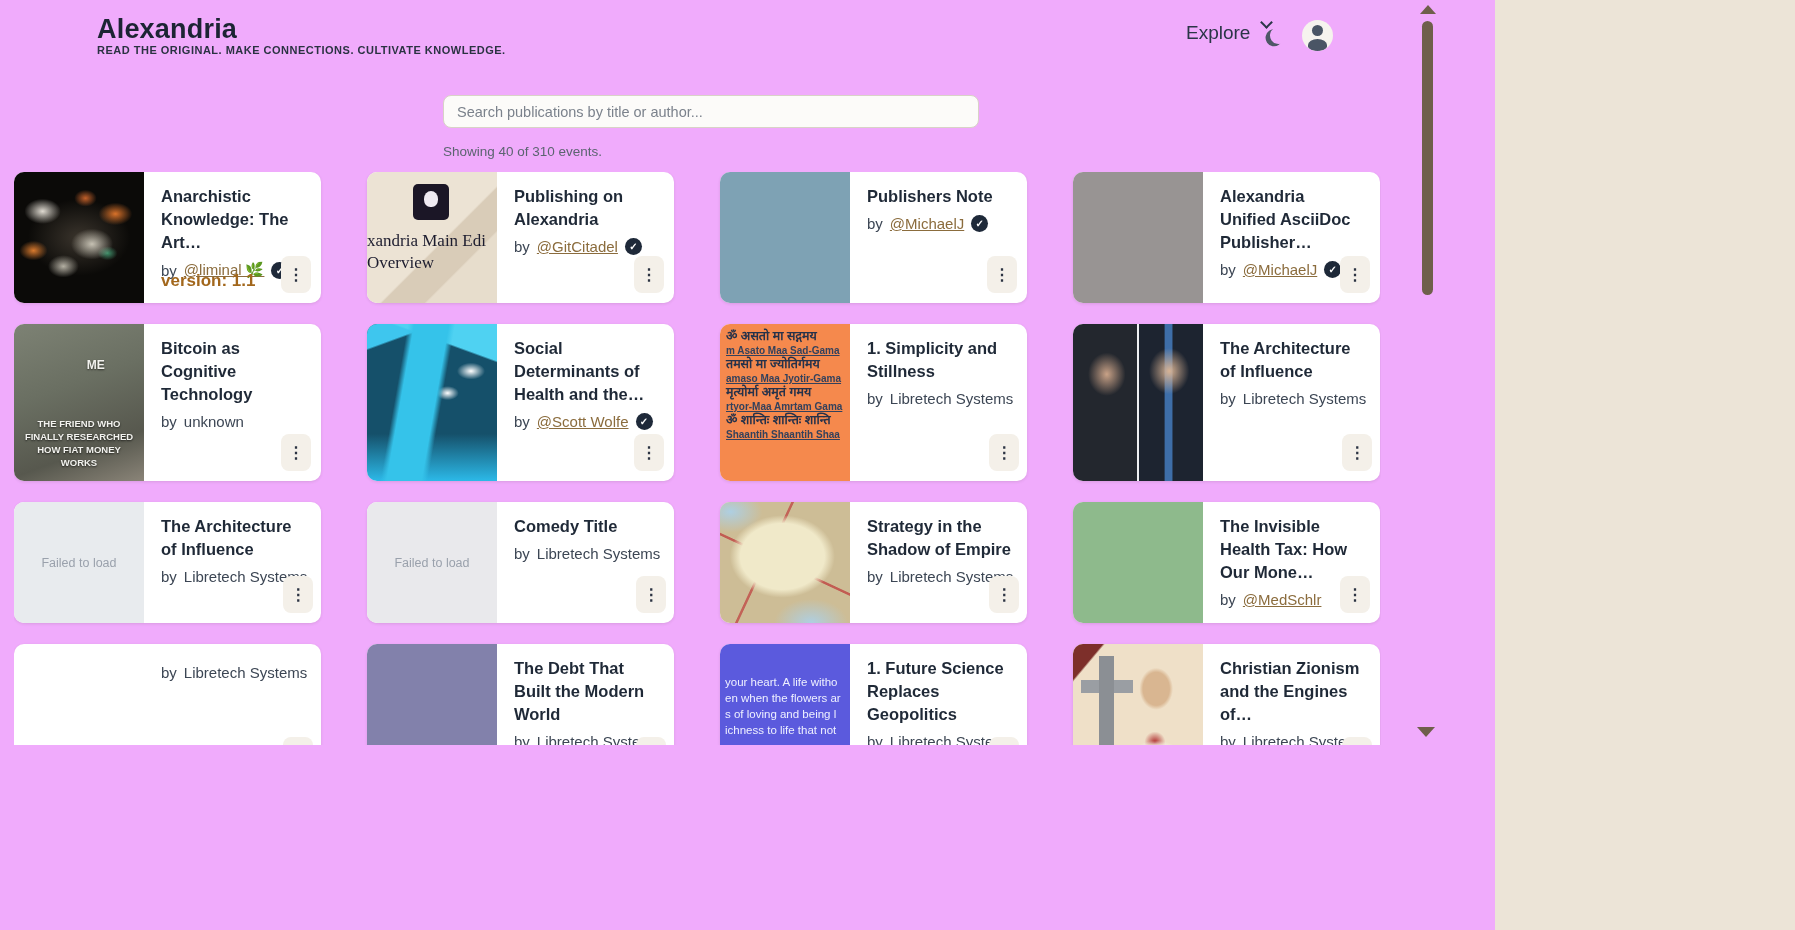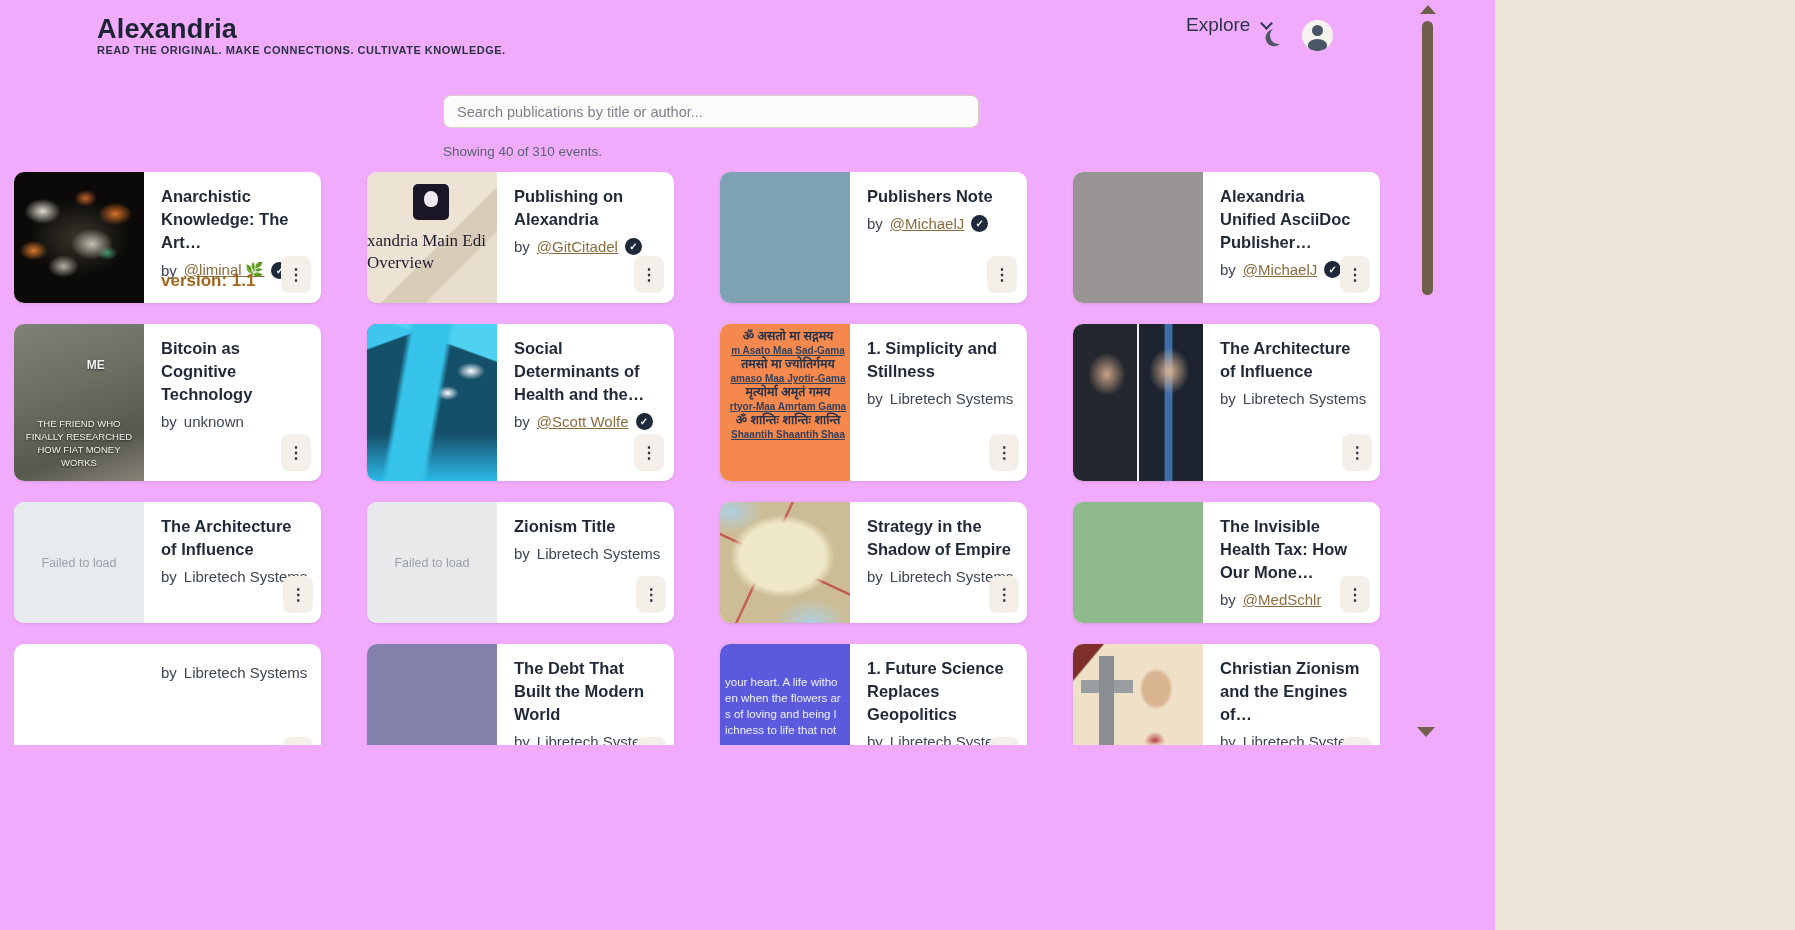--- a/index.html
+++ b/index.html
@@ -3,21 +3,21 @@
 <meta charset="utf-8">
 <style>
   * { margin:0; padding:0; box-sizing:border-box; }
   html,body { width:1795px; height:930px; }
   body { font-family:"Liberation Sans", sans-serif; background:#ece4d7; overflow:hidden; }
   .page { position:relative; width:1495px; height:930px; background:#f0abfc; overflow:hidden; }
 
   
   .site-title { position:absolute; left:97px; top:14px; font-size:27px; font-weight:700; color:#1c2434; letter-spacing:.2px; }
   .tagline { position:absolute; left:97px; top:44px; font-size:11px; font-weight:700; color:#2a3242; letter-spacing:.5px; }
-  .explore-btn { position:absolute; left:1186px; top:14px; display:flex; align-items:center; gap:12px; font-size:19px; color:#2a3547; cursor:pointer; background:none; border:none; font-family:inherit; }
+  .explore-btn { position:absolute; left:1186px; top:22px; display:flex; gap:12px; font-size:19px; color:#2a3547; cursor:pointer; background:none; border:none; font-family:inherit; }
   .chevron { width:9px; height:9px; border-right:2.5px solid #2a3547; border-bottom:2.5px solid #2a3547; transform:rotate(45deg); margin-top:-4px; }
   .moon-btn { position:absolute; left:1266px; top:24px; width:26px; height:26px; background:none; border:none; cursor:pointer; }
   .moon { position:absolute; left:4px; top:3px; width:17px; height:17px; border-radius:50%; box-shadow:-4px 3px 0 0 #4e5766; transform:rotate(10deg); }
   .avatar-btn { position:absolute; left:1302px; top:20px; width:31px; height:31px; border-radius:50%; background:#f6f3ee; border:none; cursor:pointer; overflow:hidden; }
   .avatar-head { position:absolute; left:10px; top:5px; width:11px; height:11px; border-radius:50%; background:#4a5565; }
   .avatar-body { position:absolute; left:6px; top:19px; width:19px; height:12px; border-radius:50% 50% 40% 40%; background:#4a5565; }
 
   
   .search-input { position:absolute; left:443px; top:95px; width:536px; height:33px; background:#fcfbf9; border:1px solid #d8d2c7; border-radius:8px; padding:0 13px; font-size:14.5px; font-family:inherit; color:#333; outline:none; }
   .search-input::placeholder { color:#7b828c; }
@@ -48,29 +48,29 @@
       radial-gradient(24px 16px at 78% 32%, #d9722a, transparent 70%),
       radial-gradient(16px 12px at 55% 20%, #c2602a, transparent 70%),
       radial-gradient(14px 10px at 72% 62%, #3f8f6a, transparent 70%),
       radial-gradient(60px 45px at 50% 50%, #3a342c, #0b0a08 85%); }
   .img-publishing { background:linear-gradient(135deg,#ece3d4 0 55%, #d9ccb8 56% 72%, #e7ddcc 73% 100%); }
   .pub-logo { position:absolute; left:46px; top:12px; width:36px; height:36px; background:#1b1626; border-radius:5px; }
   .pub-logo::after { content:""; position:absolute; left:11px; top:7px; width:14px; height:16px; background:#efeaf2; border-radius:50% 50% 45% 45%; }
   .pub-caption { position:absolute; left:0; top:58px; width:100%; text-align:left; font-family:"Liberation Serif", serif; color:#1c1c2e; font-size:17px; line-height:22px; white-space:nowrap; }
   .img-meme { background:linear-gradient(160deg,#7d8274 0%, #6a6f62 40%, #57584e 75%, #8a8478 100%); }
   .meme-top { position:absolute; left:56%; top:34px; color:#f2f2ee; font-weight:700; font-size:12px; text-shadow:0 1px 2px rgba(0,0,0,.6); }
-  .meme-bottom { position:absolute; left:5%; bottom:12px; width:90%; text-align:center; color:#f2f2ee; font-weight:400; font-size:9.5px; line-height:13px; text-shadow:0 1px 2px rgba(0,0,0,.65); }
+  .meme-bottom { position:absolute; left:5%; bottom:12px; width:90%; text-align:center; color:#f2f2ee; font-weight:700; font-size:9.5px; line-height:13px; text-shadow:0 1px 2px rgba(0,0,0,.65); }
   .img-sdoh { background:
       linear-gradient(100deg, transparent 0 26%, #35c3ea 30% 52%, transparent 56%),
       radial-gradient(20px 12px at 80% 30%, #ffffff, transparent 70%),
       radial-gradient(16px 10px at 62% 44%, #ffffff, transparent 70%),
       linear-gradient(200deg, #4fd2f2 0 18%, transparent 19%),
       linear-gradient(160deg, #3ec6ee 0 12%, transparent 13%),
       linear-gradient(180deg, #15506a 0 70%, #2cb9e8 100%); }
-  .img-mantra { background:#f5894d; padding:5px 0 12px 6px; overflow:hidden;text-align:center; }
+  .img-mantra { background:#f5894d; padding:5px 0 12px 6px; overflow:hidden; }
   .mantra-line { display:block; white-space:nowrap; color:#26324a; }
   .mantra-dev { font-size:12.5px; line-height:15px; font-weight:700; }
   .mantra-lat { font-size:10px; line-height:13px; font-weight:700; color:#33415c;text-decoration:underline; }
   .img-portraits { background:
       radial-gradient(26px 30px at 26% 32%, #c9a287, transparent 72%),
       radial-gradient(28px 32px at 74% 30%, #d8b394, transparent 72%),
       linear-gradient(90deg, transparent 0 70%, #3e6ea8 71% 76%, transparent 77%),
       linear-gradient(90deg, #23272e 0 49%, #eef0f2 49% 51%, #1d2430 51% 100%); }
   .img-failed { display:flex; align-items:center; justify-content:center; }
   .failed-label { font-size:12.5px; color:#9aa1ac; }
@@ -261,21 +261,21 @@
       </div>
 
       <button class="dots-btn">⋮</button>
     </div>
   </div>
       <div class="card">
     <div class="thumb img-failed" style="background: rgb(233, 233, 236);">
           <span class="failed-label">Failed to load</span>
         </div>
     <div class="card-body">
-      <div class="card-title">Zionism Title</div>
+      <div class="card-title">Comedy Title</div>
       <div class="byline">
         <span>by</span>
         <span class="author-plain">Libretech Systems</span>
 
       </div>
 
       <button class="dots-btn">⋮</button>
     </div>
   </div>
       <div class="card">

